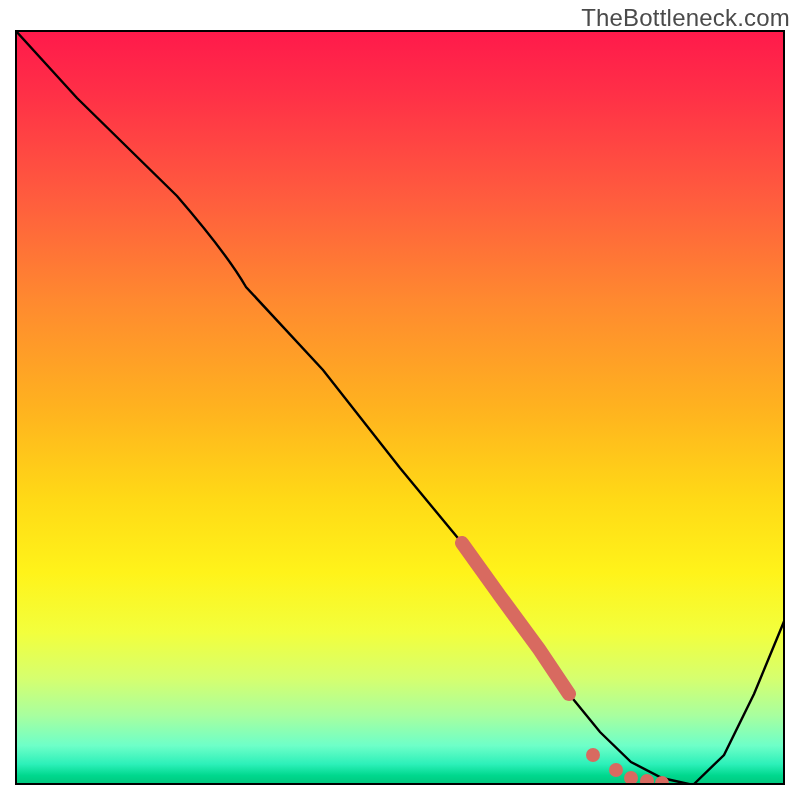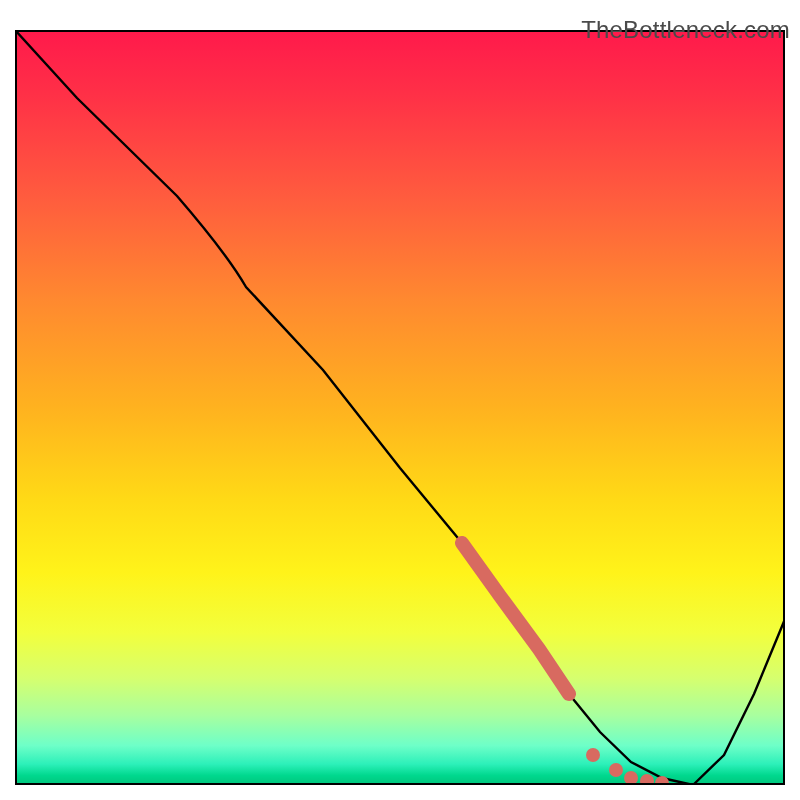--- a/index.html
+++ b/index.html
@@ -18,21 +18,20 @@
   }
   .watermark {
     position: absolute;
     top: 4px;
     right: 10px;
     color: #4a4a4a;
     font-size: 24px;
     font-weight: 400;
     letter-spacing: 0.2px;
     z-index: 5;
-    margin-top: 12px;
   }
   .plot-outer {
     position: absolute;
     left: 15px;
     top: 30px;
     width: 770px;
     height: 755px;
   }
   .plot-frame {
     position: absolute;

